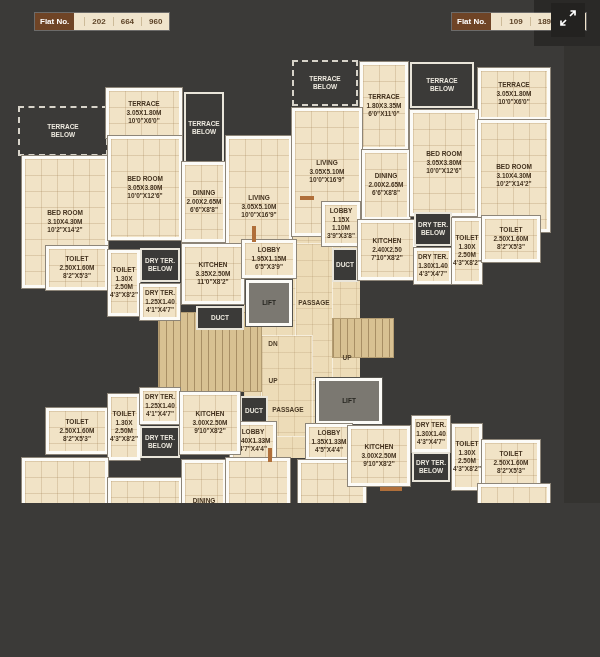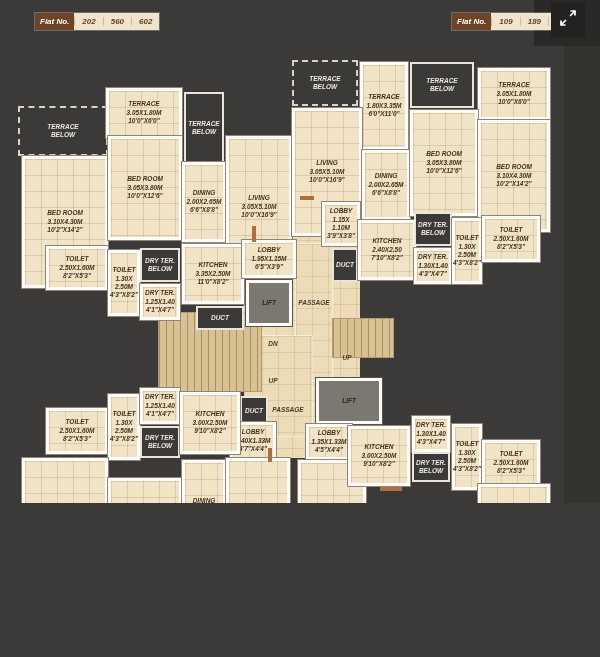--- a/index.html
+++ b/index.html
@@ -1,26 +1,26 @@
 <!DOCTYPE html>
 <html><head>
 <meta charset="utf-8">
 <style>
   html,body{margin:0;padding:0;background:#3b3a38;}
   .canvas{position:relative;width:600px;height:503px;background:#3b3a38;overflow:hidden;
-          font-family:"Liberation Sans",sans-serif;font-style:italic;}
+          font-family:"Liberation Sans",sans-serif;}
   .right-band{position:absolute;right:0;top:0;width:36px;height:657px;background:#343330;}
   .tr-shade{position:absolute;right:0;top:0;width:66px;height:46px;background:#2a2927;}
 
   
   .badge{position:absolute;display:flex;align-items:stretch;height:17px;
          box-shadow:0 0 0 1px rgba(255,255,255,.25);}
   .badge .chip{background:#6f4426;color:#fff;font-size:8px;font-weight:bold;
                display:flex;align-items:center;padding:0 5px;white-space:nowrap;}
-  .badge .nums{background:#f0e4cc;display:flex;align-items:center;}
+  .badge .nums{background:#f0e4cc;display:flex;align-items:center;padding-left:10px;}
   .badge .num{color:#5d4328;font-size:8px;font-weight:bold;padding:0 7px;
               border-left:1px solid #cdbb99;}
   .badge-left{left:35px;top:13px;}
   .badge-right{left:452px;top:13px;}
 
   .expand-btn{position:absolute;left:551px;top:3px;width:34px;height:34px;background:#232220;
               display:flex;align-items:center;justify-content:center;cursor:pointer;z-index:30;}
 
   
   .plan{position:absolute;left:0;top:0;width:600px;height:657px;}
@@ -351,22 +351,22 @@
       <div class="free" style="left: 347px; top: 357px;">UP</div>
       <div class="free" style="left: 273px; top: 380px;">UP</div>
       <div class="free" style="left: 314px; top: 302px;">PASSAGE</div>
       <div class="free" style="left: 288px; top: 409px;">PASSAGE</div>
     </div>
 
   <div class="badge badge-left">
     <span class="chip">Flat No.</span>
     <span class="nums">
         <span class="num">202</span>
-        <span class="num">560</span>
-        <span class="num">602</span>
+        <span class="num">664</span>
+        <span class="num">960</span>
       </span>
   </div>
 
   <div class="badge badge-right">
     <span class="chip">Flat No.</span>
     <span class="nums">
         <span class="num">109</span>
         <span class="num">189</span>
         <span class="num">603</span>
       </span>

